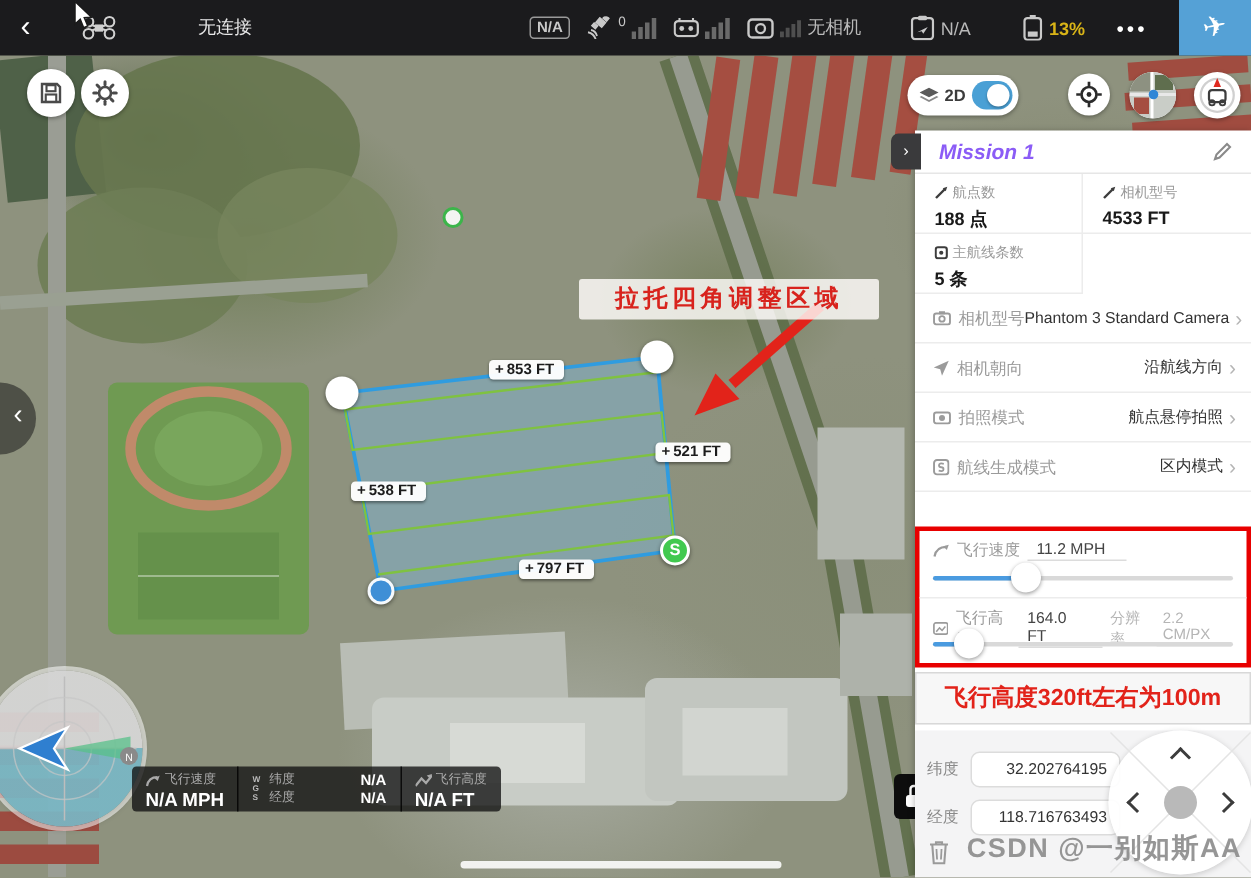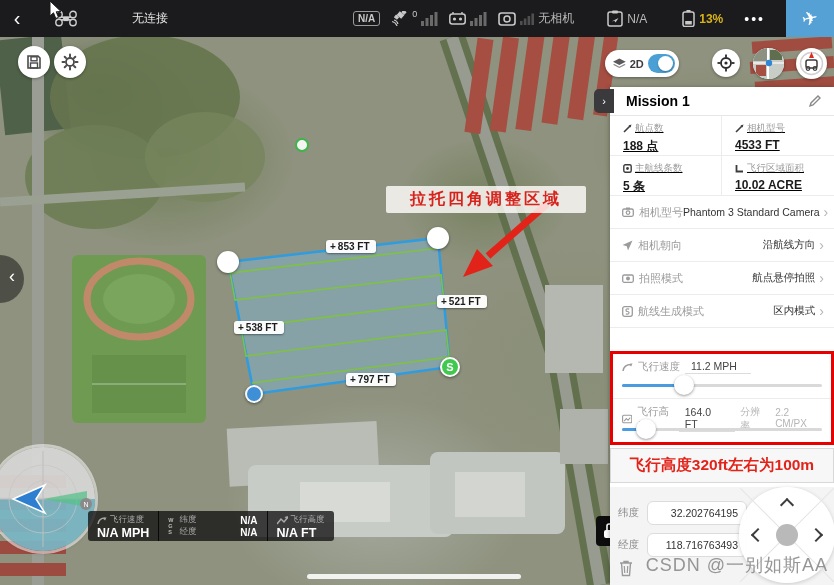--- a/index.html
+++ b/index.html
@@ -77,23 +77,23 @@
   .wgs-row .l { font-size:8.5px; color:#a9a9a9; }
   .wgs-row .v { font-size:10px; font-weight:bold; color:#fff; }
 
   .home-indicator { position:absolute; left:307px; top:574px; width:214px; height:5px; border-radius:3px; background:rgba(255,255,255,0.88); z-index:70; }
   .layers-corner { position:absolute; left:596px; top:516px; width:30px; height:30px; background:#0d0d0d; border-radius:4px; z-index:16; display:flex; align-items:center; justify-content:center; cursor:pointer; }
 
   
   .panel { position:absolute; left:610px; top:87px; width:224px; height:498px; background:#fff; z-index:40; box-shadow:-1px 0 4px rgba(0,0,0,0.25); }
   .panel-tab { position:absolute; left:-16px; top:2px; width:20px; height:24px; background:#3a3a3c; border-radius:5px 0 0 5px; color:#fff; font-size:11px; text-align:center; line-height:24px; cursor:pointer; z-index:41; }
   .p-header { height:29px; display:flex; align-items:center; padding:0 12px 0 16px; border-bottom:1px solid #e6e6e6; }
-  .p-title { font-size:14px; font-weight:bold; color:#000000; flex:1; }
+  .p-title { font-size:14px; font-weight:bold; color:#8b5cf6; flex:1;font-style:italic; }
   .stats { display:grid; grid-template-columns:1fr 1fr; }
-  .stat-cell { height:40px; padding:6px 0 0 13px; border-bottom:1px solid #ececec; position:relative;text-decoration:underline; }
+  .stat-cell { height:40px; padding:6px 0 0 13px; border-bottom:1px solid #ececec; position:relative; }
   .stat-cell:nth-child(odd) { border-right:1px solid #ececec; }
   .stat-label { font-size:9.5px; color:#9a9a9a; display:flex; align-items:center; gap:3px; }
   .stat-value { font-size:12px; font-weight:bold; color:#1a1a1a; margin-top:3px; }
 
   .tabs-wrap { margin:5px 8px; height:24px; background:#e4e4e6; border-radius:6px; display:flex; padding:2px; }
   .tab-seg { flex:1; display:flex; align-items:center; justify-content:center; font-size:11.5px; font-weight:bold; color:#555; border-radius:4px; cursor:pointer; }
   .tab-seg.active { background:#fff; color:#222; box-shadow:0 1px 2px rgba(0,0,0,0.2); }
 
   .setting-row { height:33px; display:flex; align-items:center; padding:0 10px 0 12px; border-bottom:1px solid #ececec; cursor:pointer; }
   .sr-icon { color:#9b9b9b; margin-right:5px; display:flex; }
@@ -126,21 +126,21 @@
   .dpad .diag { position:absolute; left:50%; top:50%; width:132px; height:1px; background:#e4e4e4; }
   .d1 { transform:translate(-50%,-50%) rotate(45deg); }
   .d2 { transform:translate(-50%,-50%) rotate(-45deg); }
   .chev { position:absolute; width:10px; height:10px; border-left:2.5px solid #3c3c3c; border-bottom:2.5px solid #3c3c3c; cursor:pointer; }
   .chev-up { left:43px; top:13px; transform:rotate(135deg); }
   .chev-left { left:14px; top:43px; transform:rotate(45deg); }
   .chev-right { left:72px; top:43px; transform:rotate(225deg); }
   .dpad-center { position:absolute; left:37px; top:37px; width:22px; height:22px; border-radius:50%; background:#b9b9b9; cursor:pointer; }
 
   .watermark { position:absolute; right:6px; bottom:8px; z-index:65; display:flex; align-items:center; gap:2px;
-    color:rgba(135,135,135,0.88); font-size:18px; letter-spacing:1px; }
+    color:rgba(135,135,135,0.88); font-size:18px; letter-spacing:1px;font-weight:bold; }
 
   .cursor { position:absolute; left:49px; top:1px; z-index:80; }
 </style>
 </head>
 <body>
 
 <div class="map">
 
   <svg width="834" height="548" viewBox="0 0 834 548">
     <rect x="0" y="0" width="66" height="95" fill="#4f6148" transform="rotate(-6 33 47)"></rect>
@@ -376,30 +376,20 @@
     <div class="stat-cell">
       <div class="stat-label">
           <svg width="9" height="9" viewBox="0 0 9 9">
             <rect x="0.8" y="0.8" width="7.4" height="7.4" rx="1.5" fill="none" stroke="#3c3c3c" stroke-width="1.4"></rect>
             <circle cx="4.5" cy="4.5" r="1.4" fill="#3c3c3c"></circle>
           </svg>
           <span>主航线条数</span>
         </div>
       <div class="stat-value">5 条</div>
     </div>
-    <div class="stat-cell">
-      <div class="stat-label">
-          <svg width="9" height="9" viewBox="0 0 9 9">
-            <path d="M1.5 1 L1.5 7.5 L8 7.5" fill="none" stroke="#3c3c3c" stroke-width="1.8"></path>
-          </svg>
-          <span>飞行区域面积</span>
-        </div>
-      <div class="stat-value">10.02 ACRE</div>
-
-    </div>
   </div>
 
 
   <div class="setting-row">
     <span class="sr-icon">
         <svg width="12" height="10" viewBox="0 0 12 10">
           <rect x="0.7" y="2" width="10.6" height="7.3" rx="1.5" fill="none" stroke="#9b9b9b" stroke-width="1.3"></rect>
           <rect x="4" y="0.5" width="4" height="2" fill="#9b9b9b"></rect>
           <circle cx="6" cy="5.6" r="1.8" fill="none" stroke="#9b9b9b" stroke-width="1.2"></circle>
         </svg>

